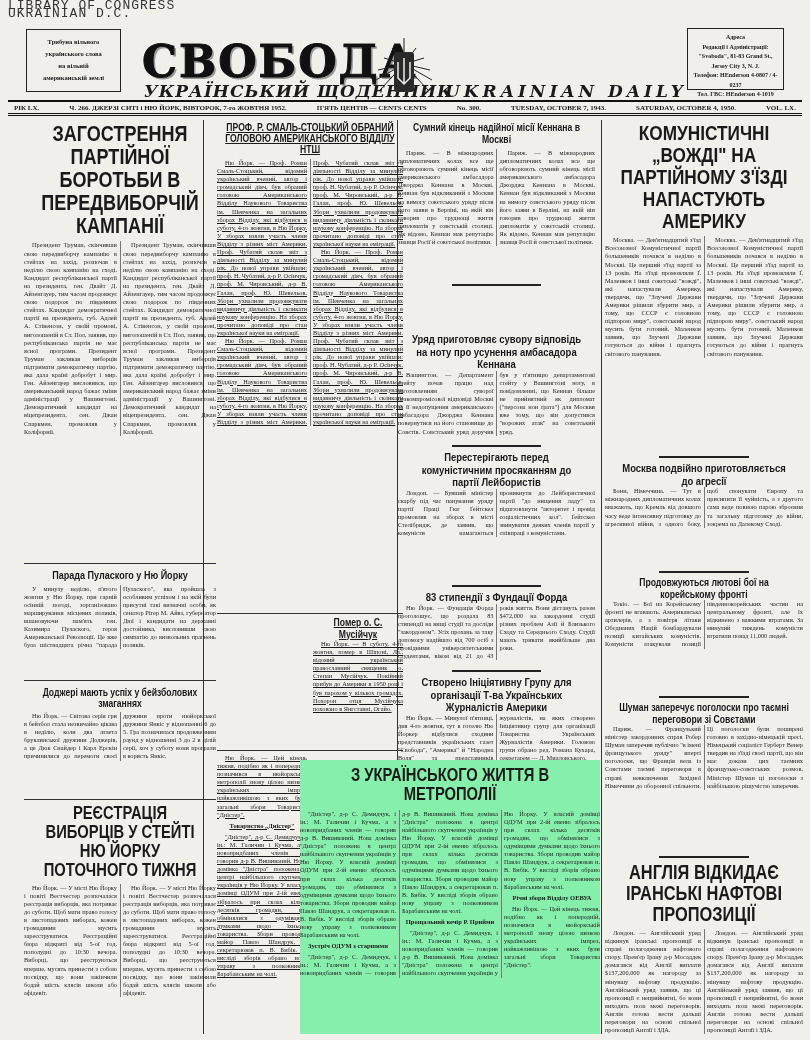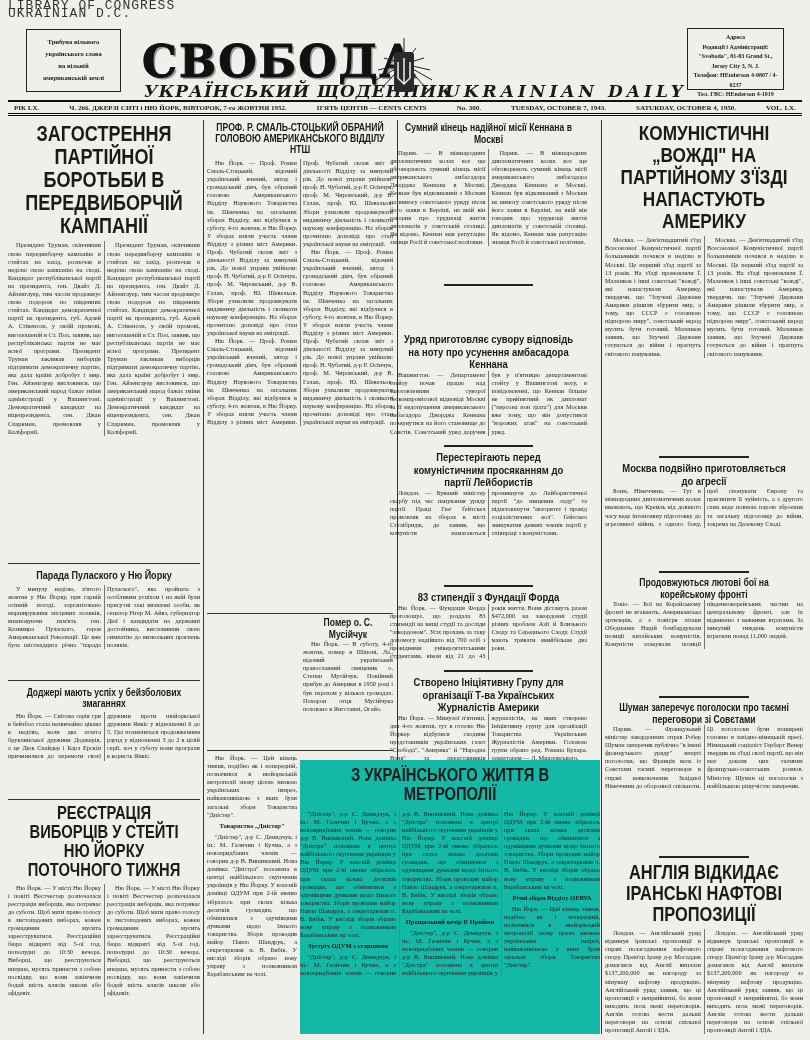--- a/index.html
+++ b/index.html
@@ -122,21 +122,21 @@
   <span>No. 300.</span>
   <span>TUESDAY, OCTOBER 7, 1943.</span>
   <span>SATURDAY, OCTOBER 4, 1950.</span>
   <span>VOL. LX.</span>
 </div>
 
 <div class="vrule" style="left:203px"></div>
 <div class="vrule" style="left:397px"></div>
 <div class="vrule" style="left:601px"></div>
 
-<div class="col" style="left:8px; width:192px;">
+<div class="col" style="left:24px; width:192px;">
   <article style="height:440px; overflow:hidden;">
     <div class="h1" style="font-size:22px; margin:2px -14px 4px;">ЗАГОСТРЕННЯ ПАРТІЙНОЇ БОРОТЬБИ В ПЕРЕДВИБОРЧІЙ КАМПАНІЇ</div>
     <div class="body2">
       <p class="txt">Президент Труман, скінчивши свою передвиборчу кампанію в стейтах на захід, розпочав в неділю свою кампанію на сході. Кандидат республіканської партії на президента, ген. Двайт Д. Айзенгауер, тим часом продовжує свою подорож по південних стейтах. Кандидат демократичної партії на президента, губ. Адлей А. Стівенсон, у своїй промові, виголошеній в Ст. Пол, заявив, що республіканська партія не має ясної програми. Президент Труман закликав виборців підтримати демократичну партію, яка дала країні добробут і мир. Ген. Айзенгауер висловився, що американський народ бажає зміни адміністрації у Вашингтоні. Демократичний кандидат на віцепрезидента, сен. Джан Спаркмен, промовляв у Каліфорнії.</p>
       <p class="txt">Президент Труман, скінчивши свою передвиборчу кампанію в стейтах на захід, розпочав в неділю свою кампанію на сході. Кандидат республіканської партії на президента, ген. Двайт Д. Айзенгауер, тим часом продовжує свою подорож по південних стейтах. Кандидат демократичної партії на президента, губ. Адлей А. Стівенсон, у своїй промові, виголошеній в Ст. Пол, заявив, що республіканська партія не має ясної програми. Президент Труман закликав виборців підтримати демократичну партію, яка дала країні добробут і мир. Ген. Айзенгауер висловився, що американський народ бажає зміни адміністрації у Вашингтоні. Демократичний кандидат на віцепрезидента, сен. Джан Спаркмен, промовляв у Каліфорнії.</p>
     </div>
   </article>
   <div class="hrule"></div>
   <article style="height:110px; overflow:hidden;">
     <div class="h2" style="font-size:10.5px; margin:3px 0;">Парада Пулаского у Ню Йорку</div>
@@ -154,21 +154,21 @@
   <div class="hrule"></div>
   <article>
     <div class="h1" style="font-size:18px; margin:4px -10px 4px;">РЕЄСТРАЦІЯ ВИБОРЦІВ У СТЕЙТІ НЮ ЙОРКУ ПОТОЧНОГО ТИЖНЯ</div>
     <div class="body2">
       <p class="txt">Ню Йорк. — У місті Ню Йорку і повіті Вестчестер розпочалася реєстрація виборців, яка потриває до суботи. Щоб мати право голосу в листопадових виборах, кожен громадянин мусить зареєструватися. Реєстраційні бюра відкриті від 5-ої год. пополудні до 10:30 вечора. Виборці, що реєструються вперше, мусять принести з собою посвідку, що вони закінчили бодай шість клясів школи або афідевіт.</p>
       <p class="txt">Ню Йорк. — У місті Ню Йорку і повіті Вестчестер розпочалася реєстрація виборців, яка потриває до суботи. Щоб мати право голосу в листопадових виборах, кожен громадянин мусить зареєструватися. Реєстраційні бюра відкриті від 5-ої год. пополудні до 10:30 вечора. Виборці, що реєструються вперше, мусять принести з собою посвідку, що вони закінчили бодай шість клясів школи або афідевіт.</p>
     </div>
   </article>
 </div>
 
-<div class="col" style="left:207px; width:186px;">
+<div class="col" style="left:217px; width:186px;text-decoration:underline;">
   <article style="height:490px; overflow:hidden;">
     <div class="h2" style="font-size:10px; margin:2px -8px 4px;">ПРОФ. Р. СМАЛЬ-СТОЦЬКИЙ ОБРАНИЙ ГОЛОВОЮ АМЕРИКАНСЬКОГО ВІДДІЛУ НТШ</div>
     <div class="body2">
       <p class="txt">Ню Йорк. — Проф. Роман Смаль-Стоцький, відомий український вчений, автор і громадський діяч, був обраний головою Американського Відділу Наукового Товариства ім. Шевченка на загальних зборах Відділу, які відбулися в суботу, 4-го жовтня, в Ню Йорку. У зборах взяли участь члени Відділу з різних міст Америки. Проф. Чубатий склав звіт з діяльності Відділу за минулий рік. До нової управи увійшли: проф. Н. Чубатий, д-р Р. Осінчук, проф. М. Чировський, д-р В. Галан, проф. Ю. Шевельов. Збори ухвалили продовжувати видавничу діяльність і скликати наукову конференцію. На зборах прочитано доповіді про стан української науки на еміграції.</p>
       <p class="txt">Ню Йорк. — Проф. Роман Смаль-Стоцький, відомий український вчений, автор і громадський діяч, був обраний головою Американського Відділу Наукового Товариства ім. Шевченка на загальних зборах Відділу, які відбулися в суботу, 4-го жовтня, в Ню Йорку. У зборах взяли участь члени Відділу з різних міст Америки. Проф. Чубатий склав звіт з діяльності Відділу за минулий рік. До нової управи увійшли: проф. Н. Чубатий, д-р Р. Осінчук, проф. М. Чировський, д-р В. Галан, проф. Ю. Шевельов. Збори ухвалили продовжувати видавничу діяльність і скликати наукову конференцію. На зборах прочитано доповіді про стан української науки на еміграції.</p>
       <p class="txt">Ню Йорк. — Проф. Роман Смаль-Стоцький, відомий український вчений, автор і громадський діяч, був обраний головою Американського Відділу Наукового Товариства ім. Шевченка на загальних зборах Відділу, які відбулися в суботу, 4-го жовтня, в Ню Йорку. У зборах взяли участь члени Відділу з різних міст Америки. Проф. Чубатий склав звіт з діяльності Відділу за минулий рік. До нової управи увійшли: проф. Н. Чубатий, д-р Р. Осінчук, проф. М. Чировський, д-р В. Галан, проф. Ю. Шевельов. Збори ухвалили продовжувати видавничу діяльність і скликати наукову конференцію. На зборах прочитано доповіді про стан української науки на еміграції.</p>
     </div>
   </article>
   <div class="hrule"></div>
   <article style="height:130px; overflow:hidden; margin-left:96px;">
@@ -176,21 +176,21 @@
     <p class="txt">Ню Йорк. — В суботу, 4-го жовтня, помер в Шіпоні, Ла., відомий український православний священик о. Степан Мусійчук. Покійний прибув до Америки в 1950 році і був парохом у кількох громадах. Похорон отця Мусійчука поховано в Янгставні, Огайо.</p>
   </article>
   <div class="hrule"></div>
   <article style="width:90px; overflow:hidden;">
     <p class="txt">Ню Йорк. — Цей кінець тижня, подібно як і попередній, позначився в нюйоркській метрополії знову цілою низкою українських імпрез, найважливішою з яких були загальні збори Товариства "Дністер".</p>
     <div class="byline">Товариство „Дністер"</div>
     <p class="txt">"Дністер", д-р С. Демидчук, і ін.: М. Галичин і Кучма, а з новопридбаних членів — говорив д-р В. Вишиваний. Нова домівка "Дністра" положена в центрі найбільшого скупчення українців у Ню Йорку. У власній домівці ОДУМ при 2-ій евеню зібралось при склах кілька десятків громадян, що обмінялися з одумівцями думками щодо їхнього товариства. Збори проводив майор Павло Шандрук, а секретарював п. В. Бибік. У висліді зборів обрано нову управу з полковником Барабанським на чолі.</p>
   </article>
 </div>
 
-<div class="col" style="left:390px; width:197px;">
+<div class="col" style="left:398px; width:197px;">
   <article style="height:160px; overflow:hidden;">
     <div class="h3" style="margin:2px 0 4px;">Сумний кінець надійної місії Кеннана в Москві</div>
     <div class="body2">
       <p class="txt">Париж. — В міжнародних дипломатичних колах все ще обговорюють сумний кінець місії американського амбасадора Джорджа Кеннана в Москві. Кеннан був відкликаний з Москви на вимогу совєтського уряду після його заяви в Берліні, на якій він говорив про труднощі життя дипломатів у совєтській столиці. Як відомо, Кеннан мав репутацію знавця Росії й совєтської політики.</p>
       <p class="txt">Париж. — В міжнародних дипломатичних колах все ще обговорюють сумний кінець місії американського амбасадора Джорджа Кеннана в Москві. Кеннан був відкликаний з Москви на вимогу совєтського уряду після його заяви в Берліні, на якій він говорив про труднощі життя дипломатів у совєтській столиці. Як відомо, Кеннан мав репутацію знавця Росії й совєтської політики.</p>
     </div>
   </article>
   <div class="short-rule"></div>
   <article style="height:108px; overflow:hidden;margin-top:47px;">
     <div class="h3" style="font-size:11px;">Уряд приготовляє сувору відповідь на ноту про усунення амбасадора Кеннана</div>
@@ -214,21 +214,21 @@
   </article>
   <div class="short-rule"></div>
   <article style="height:140px; overflow:hidden;">
     <div class="h3" style="font-size:11px;">Створено Ініціятивну Групу для організації Т-ва Українських Журналістів Америки</div>
     <div class="body2">
       <p class="txt">Ню Йорк. — Минулої п'ятниці, дня 4-го жовтня, тут в готелю Ню Йоркер відбулися сходини представників українських газет "Свобода", "Америка" й "Народна Воля" та представників професійних українських журналістів, на яких створено Ініціятивну групу для організації Товариства Українських Журналістів Америки. Головою групи обрано ред. Романа Кухара, секретарем — Л. Мидловського.</p>
     </div>
   </article>
 </div>
 
-<div style="position:absolute; left:300px; top:760px; width:300px; height:274px; background:#14b8a6; overflow:hidden;">
+<div style="position:absolute; left:300px; top:760px; width:300px; height:274px; background:#86efac; overflow:hidden;">
   <div class="h1" style="font-size:18px; margin:6px 0 6px;">З УКРАЇНСЬКОГО ЖИТТЯ В МЕТРОПОЛІЇ</div>
   <div class="body2" style="column-count:3;">
     <p class="txt">"Дністер", д-р С. Демидчук, і ін.: М. Галичин і Кучма, а з новопридбаних членів — говорив д-р В. Вишиваний. Нова домівка "Дністра" положена в центрі найбільшого скупчення українців у Ню Йорку. У власній домівці ОДУМ при 2-ій евеню зібралось при склах кілька десятків громадян, що обмінялися з одумівцями думками щодо їхнього товариства. Збори проводив майор Павло Шандрук, а секретарював п. В. Бибік. У висліді зборів обрано нову управу з полковником Барабанським на чолі.</p>
     <div class="byline">Зустріч ОДУМ з старшими</div>
     <p class="txt">"Дністер", д-р С. Демидчук, і ін.: М. Галичин і Кучма, а з новопридбаних членів — говорив д-р В. Вишиваний. Нова домівка "Дністра" положена в центрі найбільшого скупчення українців у Ню Йорку. У власній домівці ОДУМ при 2-ій евеню зібралось при склах кілька десятків громадян, що обмінялися з одумівцями думками щодо їхнього товариства. Збори проводив майор Павло Шандрук, а секретарював п. В. Бибік. У висліді зборів обрано нову управу з полковником Барабанським на чолі.</p>
     <div class="byline">Прощальний вечір Р. Прийми</div>
     <p class="txt">"Дністер", д-р С. Демидчук, і ін.: М. Галичин і Кучма, а з новопридбаних членів — говорив д-р В. Вишиваний. Нова домівка "Дністра" положена в центрі найбільшого скупчення українців у Ню Йорку. У власній домівці ОДУМ при 2-ій евеню зібралось при склах кілька десятків громадян, що обмінялися з одумівцями думками щодо їхнього товариства. Збори проводив майор Павло Шандрук, а секретарював п. В. Бибік. У висліді зборів обрано нову управу з полковником Барабанським на чолі.</p>
     <div class="byline">Річні збори Відділу ОЕВУА</div>
     <p class="txt">Ню Йорк. — Цей кінець тижня, подібно як і попередній, позначився в нюйоркській метрополії знову цілою низкою українських імпрез, найважливішою з яких були загальні збори Товариства "Дністер".</p>
   </div>

